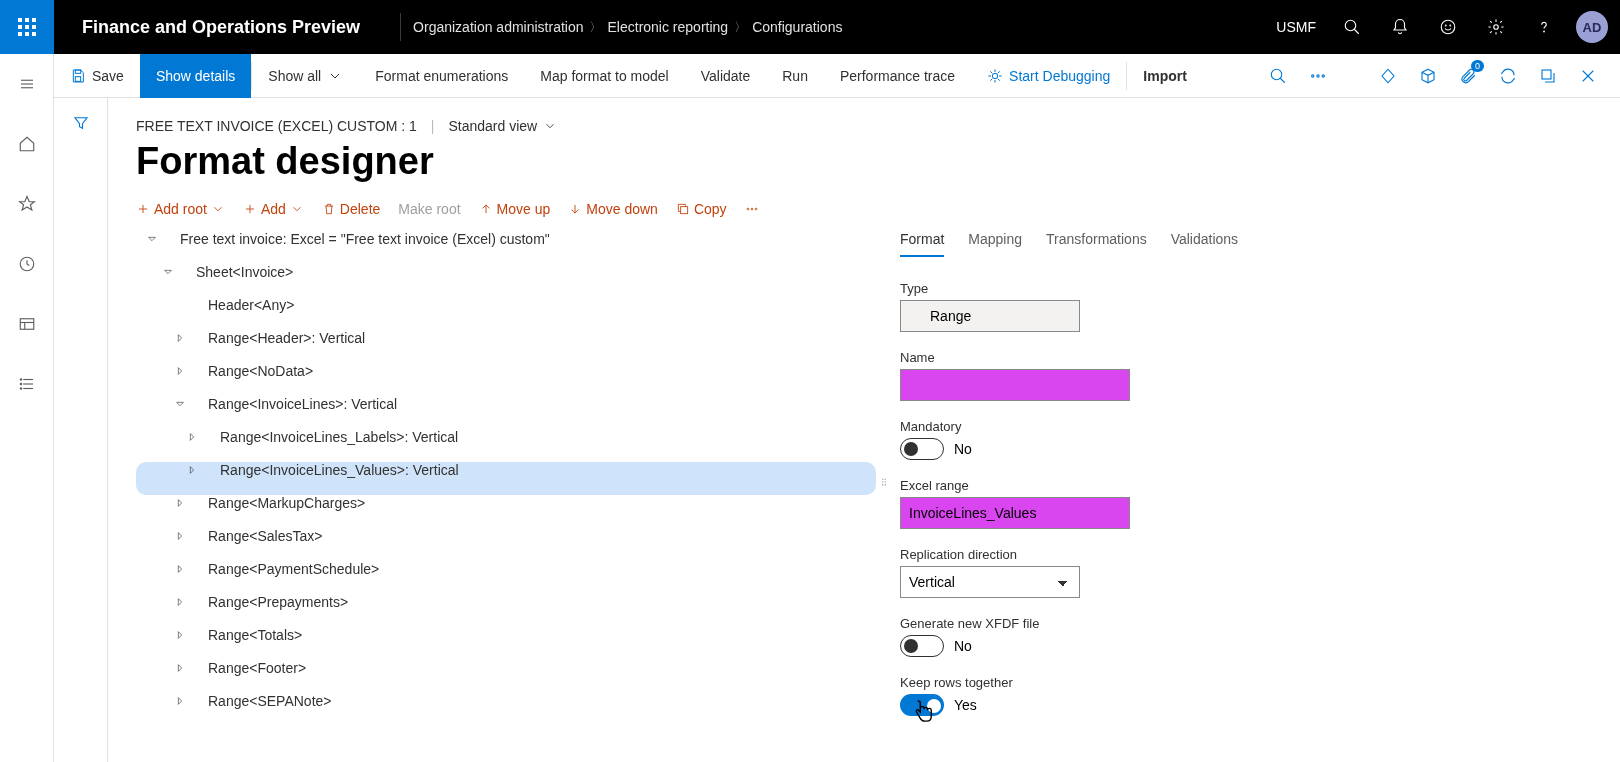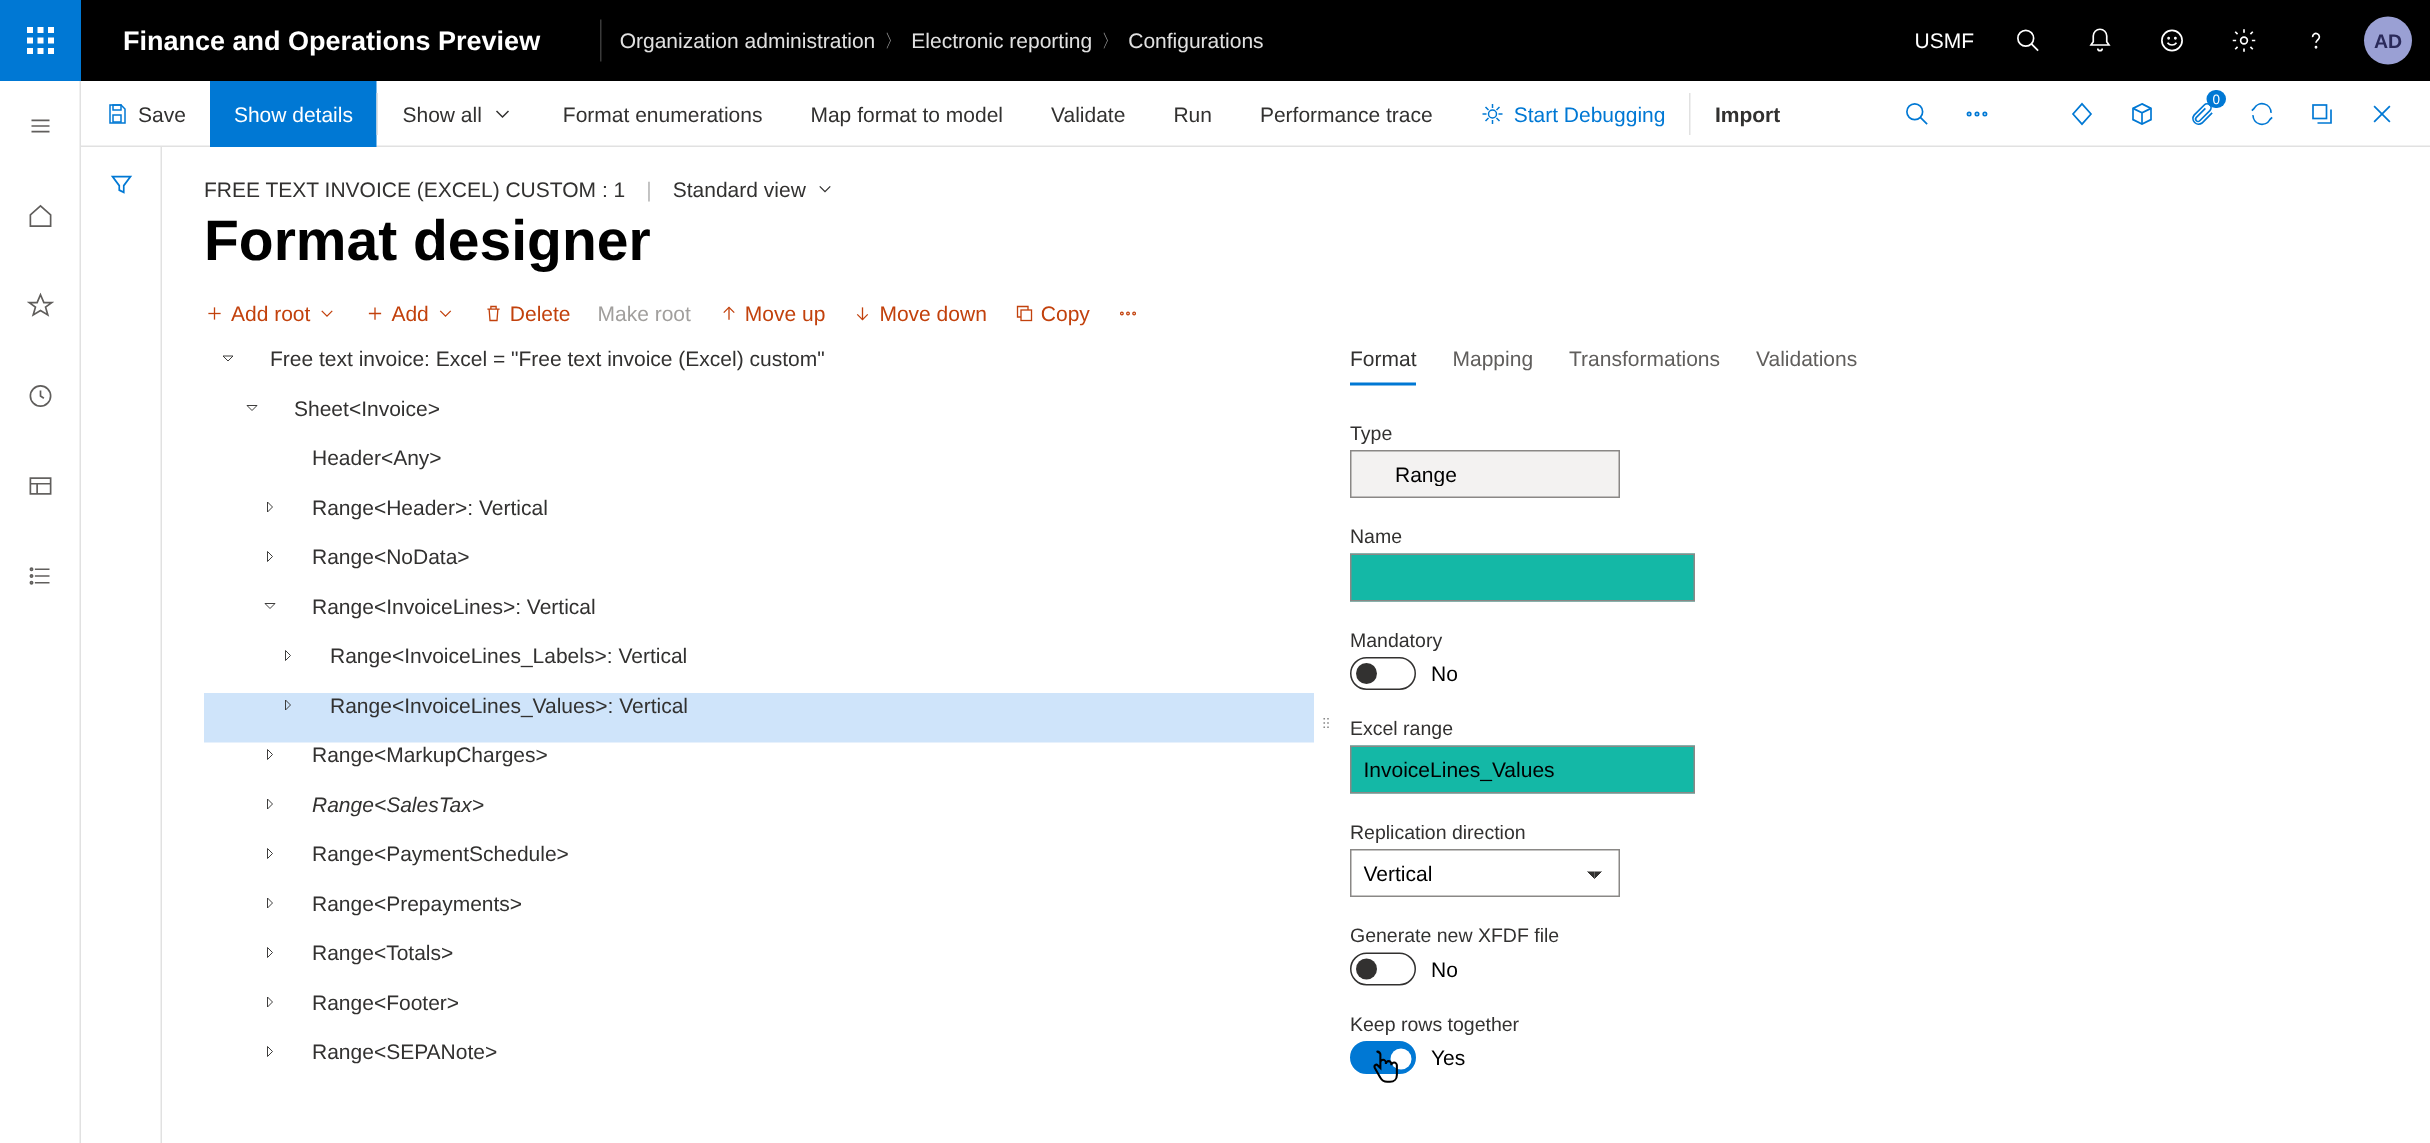--- a/index.html
+++ b/index.html
@@ -59,35 +59,35 @@
 
 .content-split { display: flex; height: calc(100% - 140px); }
 .tree-panel { width: 740px; overflow-y: auto; position: relative; }
 .tree-panel::-webkit-scrollbar{width:8px;} .tree-panel::-webkit-scrollbar-thumb{background:#c8c8c8;border-radius:4px;}
 .splitter { width: 16px; display:flex; align-items:center; justify-content:center; color:#888; font-size:10px;}
 .props-panel { flex: 1; padding-left: 8px; padding-right: 40px; overflow-y:auto;}
 
 
 .tree { font-size: 14px; color: #323130; }
 .tree-row { display: flex; align-items: flex-start; height: 33px; padding-left: 8px; cursor: pointer; }
-.tree-row.selected { background: #cfe4fa; }
+.tree-row.selected { background: #cfe4fa; border-radius: 10px; }
 .tree-arrow { width: 16px; height: 16px; display: flex; align-items: center; justify-content: center; color: #323130; flex-shrink:0; }
 .tree-arrow.empty { visibility: hidden; }
 .tree-label { padding-left: 6px; white-space: nowrap; }
 .tree-row .tree-label { margin-left: 2px; }
 
 
 .tabs { display: flex; gap: 24px; border-bottom: none; margin-bottom: 24px; }
 .tab { font-size: 14px; color: #605e5c; padding-bottom: 8px; cursor: pointer; }
 .tab.active { color: #323130; border-bottom: 2px solid #0078d4; font-weight: 400; }
 
 
 .field { margin-bottom: 18px; }
 .field-label { font-size: 13px; color: #323130; margin-bottom: 4px; display: block; }
-.field-input { width: 230px; height: 32px; border: 1px solid #8a8886; padding: 0 8px; font-size: 14px; background: #14b8a6; }
+.field-input { width: 230px; height: 32px; border: 1px solid #8a8886; padding: 0 8px; font-size: 14px; background: #d946ef; }
 .field-input.readonly { background: #f3f2f1; padding-left: 29px; }
 .field-input.short { width: 180px; }
 .field-select { width: 180px; height: 32px; border: 1px solid #8a8886; padding: 0 8px; font-size: 14px; background: #fff; appearance: none; background-image: linear-gradient(45deg, transparent 50%, #323130 50%), linear-gradient(135deg, #323130 50%, transparent 50%); background-position: calc(100% - 16px) 14px, calc(100% - 11px) 14px; background-size: 5px 5px; background-repeat: no-repeat; }
 .toggle-row { display: flex; align-items: center; gap: 10px; }
 .toggle { width: 44px; height: 22px; border-radius: 11px; border: 1px solid #323130; position: relative; background: #fff; cursor: pointer; }
 .toggle .knob { width: 14px; height: 14px; border-radius: 50%; background: #323130; position: absolute; top: 3px; left: 3px; }
 .toggle.on { background: #0078d4; border-color: #0078d4; }
 .toggle.on .knob { background: #fff; left: 25px; }
 .toggle-label { font-size: 14px; }
 .toggle.outlined { border-width: 2px;}
@@ -456,21 +456,21 @@
           </div>
           <div class="tree-row" style="padding-left: 36px;">
             <span class="tree-arrow">
               <svg viewBox="0 0 24 24" width="10" height="10" fill="#323130" stroke="none">
                 <path d="M8 4l8 8-8 8z"></path>
               </svg>
             </span>
             <span style="width: 12px; display: inline-block;"></span>
             <span class="tree-label">Range&lt;MarkupCharges&gt;</span>
           </div>
-          <div class="tree-row" style="padding-left: 36px; font-style: italic;">
+          <div class="tree-row" style="padding-left: 36px;">
             <span class="tree-arrow">
               <svg viewBox="0 0 24 24" width="10" height="10" fill="#323130" stroke="none">
                 <path d="M8 4l8 8-8 8z"></path>
               </svg>
             </span>
             <span style="width: 12px; display: inline-block;"></span>
             <span class="tree-label">Range&lt;SalesTax&gt;</span>
           </div>
           <div class="tree-row" style="padding-left: 36px;">
             <span class="tree-arrow">

